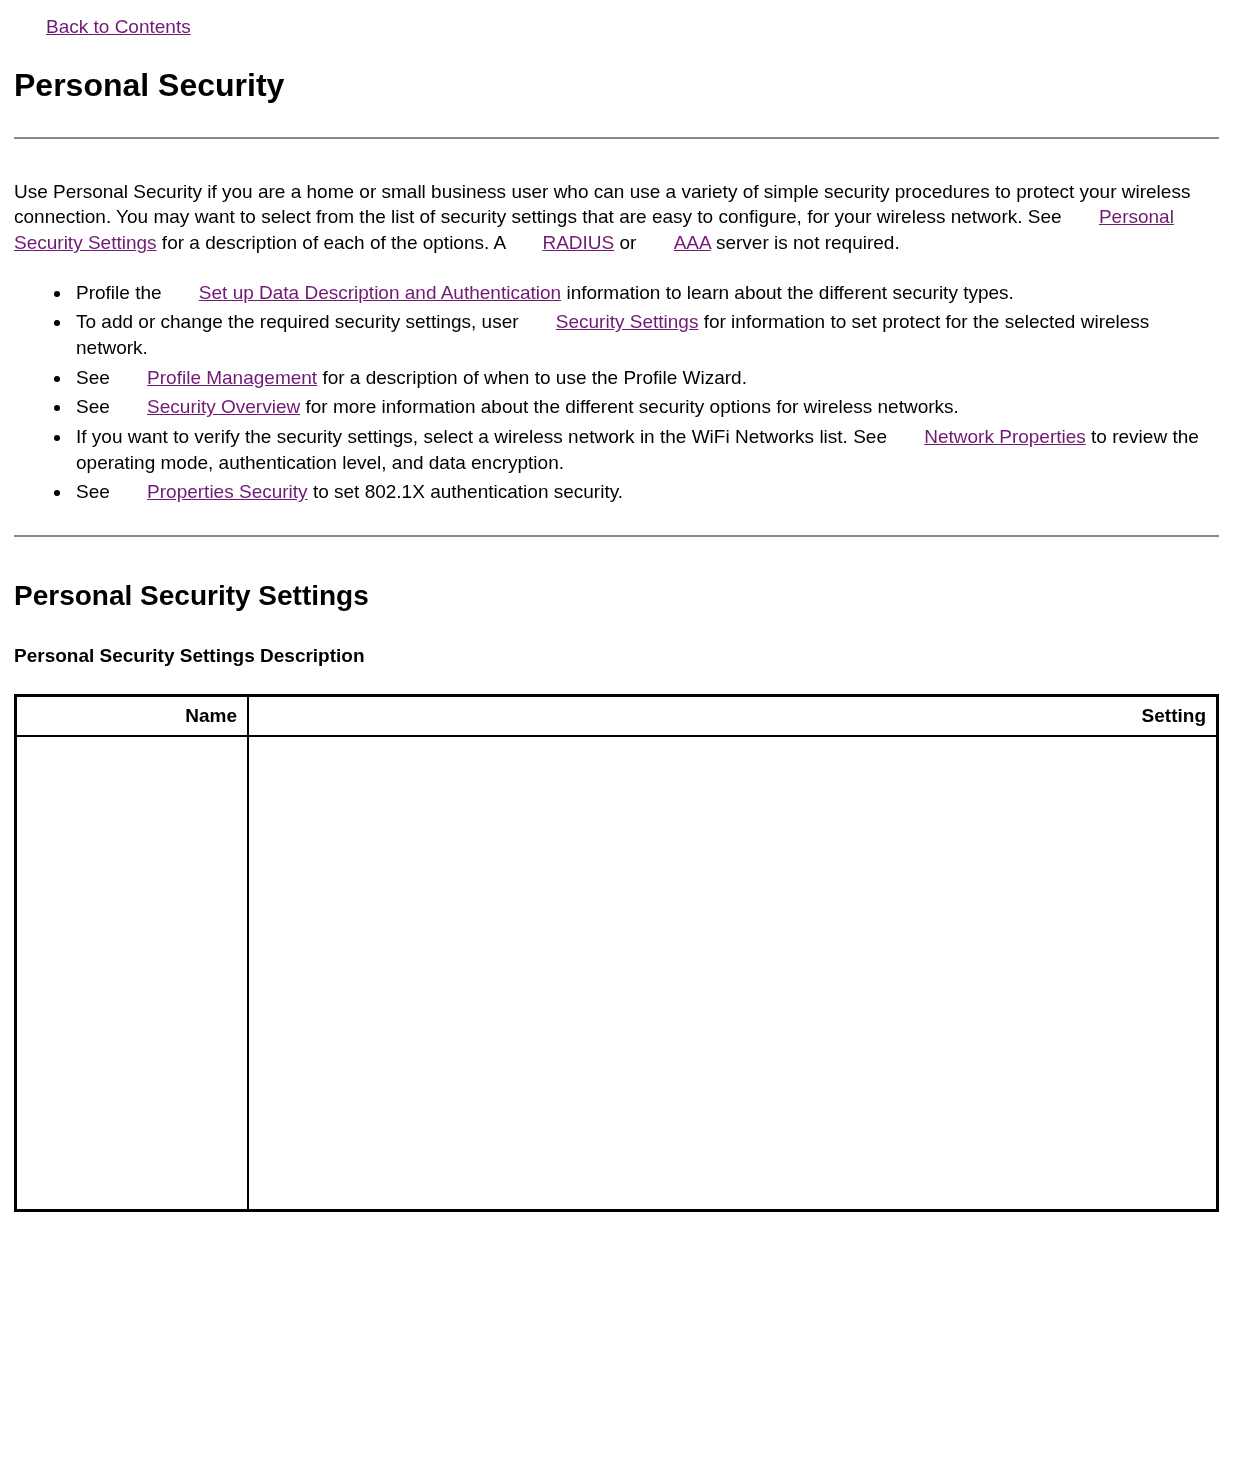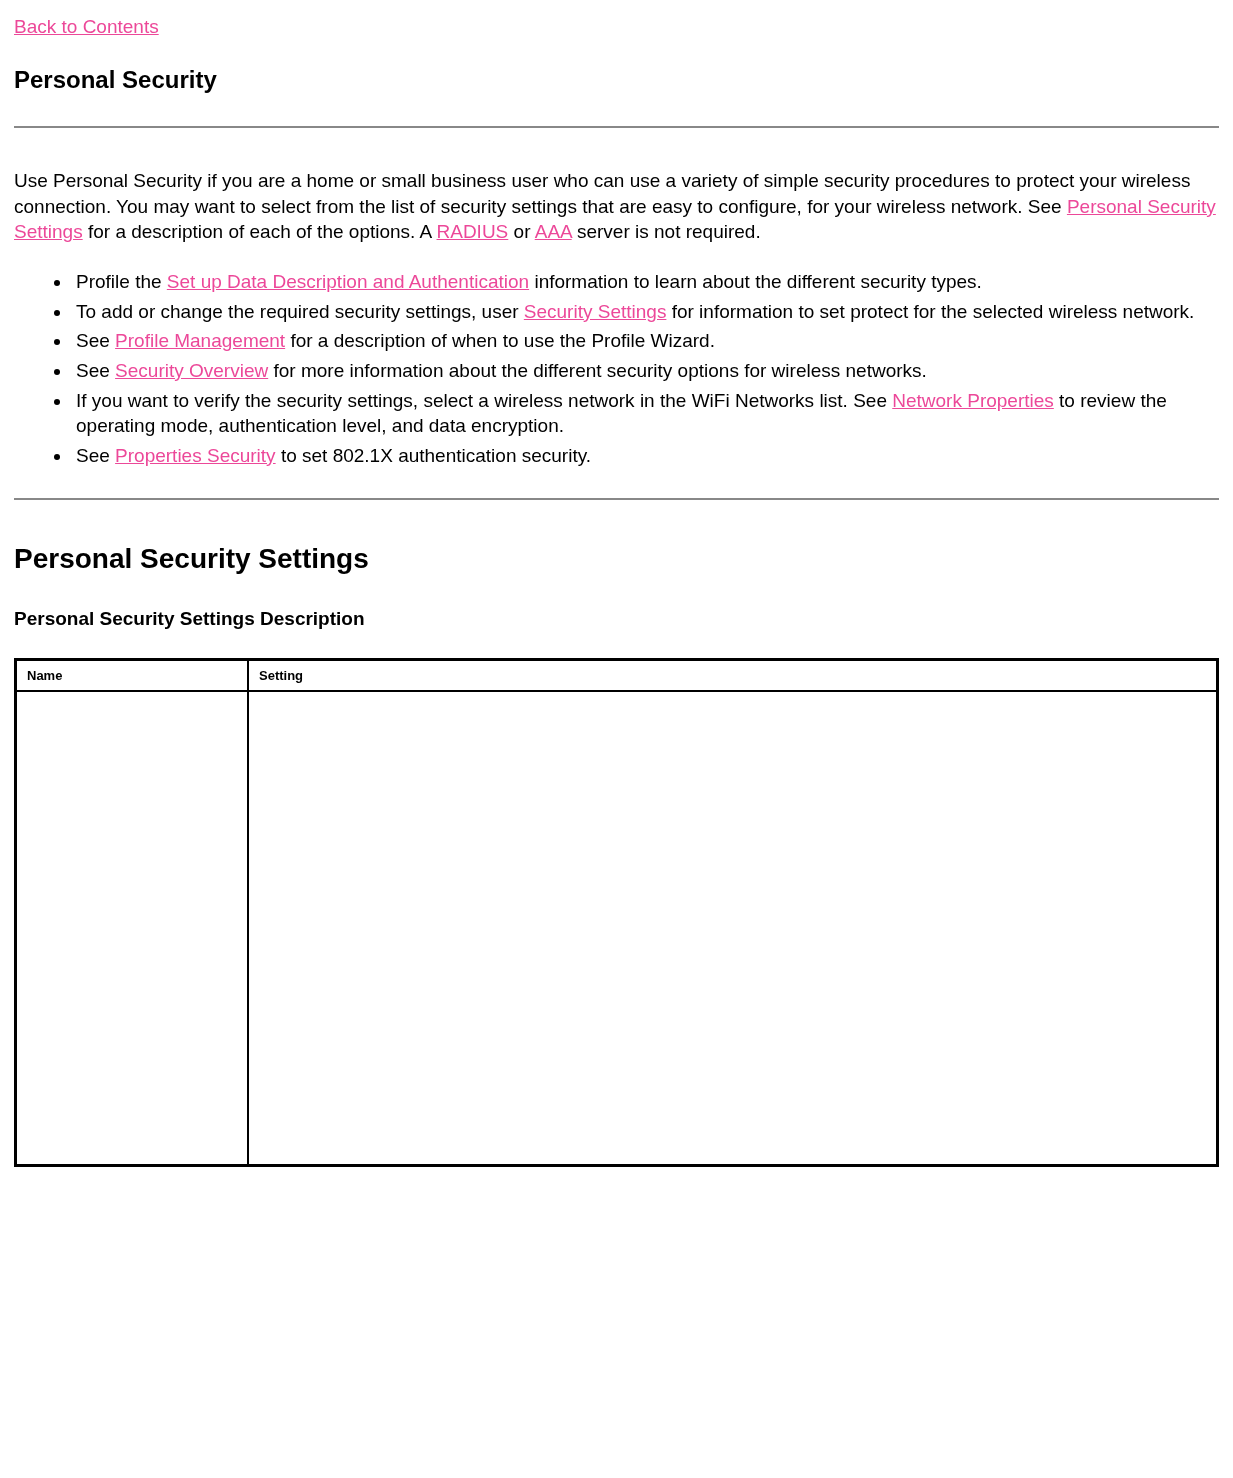--- a/index.html
+++ b/index.html
@@ -5,25 +5,26 @@
     body {
       font-family: Verdana, Geneva, sans-serif;
       font-size: 19px;
       color: #000;
       margin: 0;
       padding: 14px 14px 14px 14px;
       line-height: 1.35;
       max-width: 1233px;
     }
     a {
-      color: #ec4899;
+      color: #701a75;
       text-decoration: underline;
+      margin-left: 32px;
     }
     h1.page-title {
-      font-size: 24px;
+      font-size: 32px;
       font-weight: bold;
       margin: 24px 0 30px 0;
     }
     hr {
       border: none;
       border-top: 2px solid #888;
       margin: 10px 0 40px 0;
     }
     hr.section-hr {
       margin: 30px 0 40px 0;
@@ -49,25 +50,25 @@
       font-size: 19px;
       font-weight: bold;
       margin: 16px 0 26px 0;
     }
     table.settings-table {
       border-collapse: collapse;
       width: 100%;
       border: 3px solid #000;
     }
     table.settings-table th {
-      text-align: left;
+      text-align: right;
       font-weight: bold;
       padding: 6px 10px;
       border: 2px solid #000;
-      font-size: 13px;
+      font-size: 19px;
     }
     table.settings-table td {
       border: 2px solid #000;
       height: 460px;
       vertical-align: top;
       padding: 6px 10px;
     }
     .col-name {
       width: 210px;
     }

